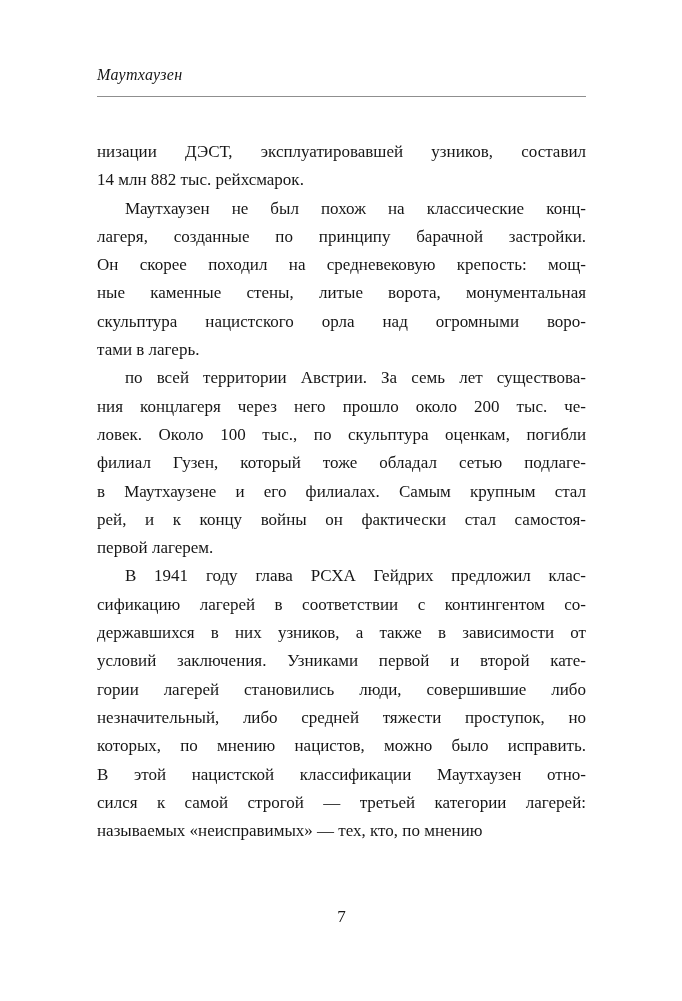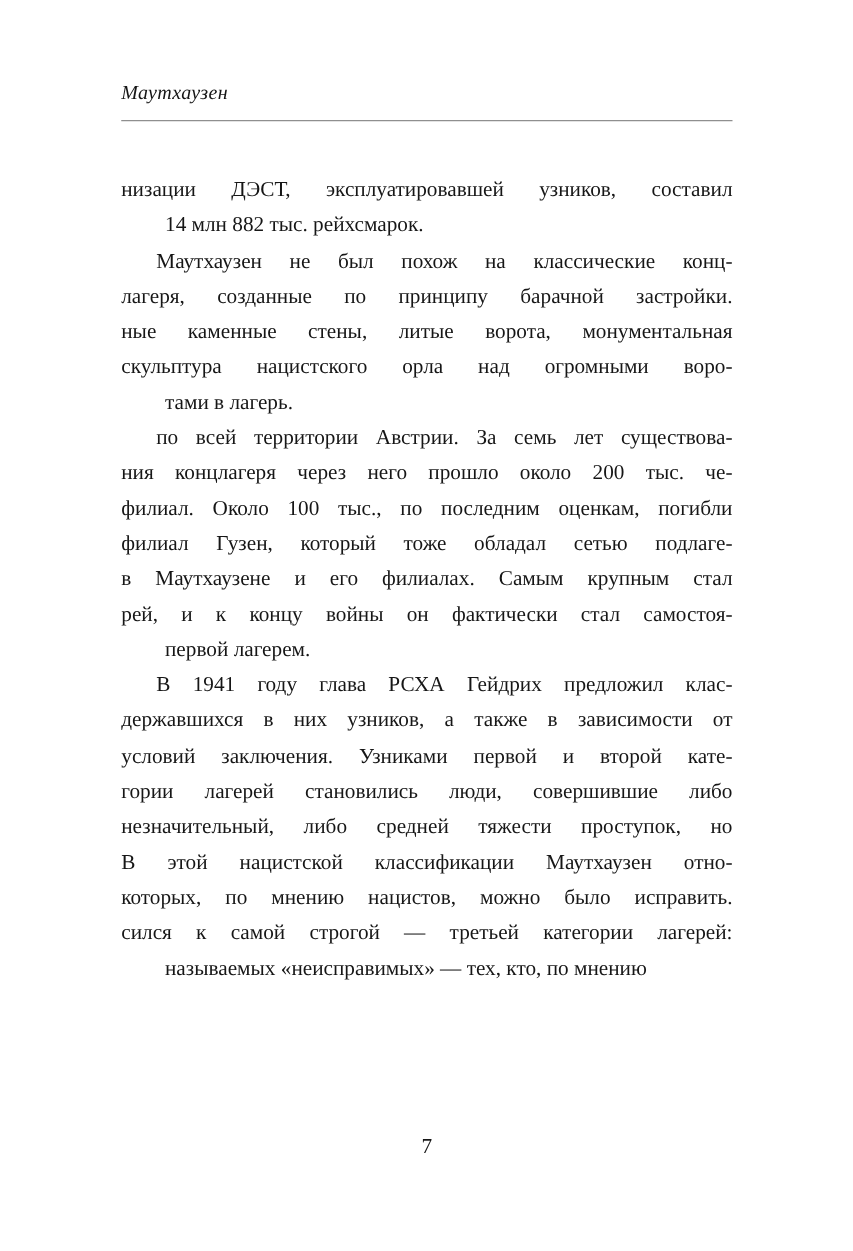--- a/index.html
+++ b/index.html
@@ -40,21 +40,20 @@
     line-height: 28.3px;
     font-weight: 500;
   }
   .para { width: 100%; }
   .line {
     text-align: justify;
     text-align-last: justify;
   }
   .line.last {
     text-align-last: left;
-    margin-left: 35px;
   }
   .para.indented .line:first-child {
     text-indent: 28px;
   }
   .page-number {
     position: absolute;
     top: 907px;
     left: 97px;
     width: 489px;
     text-align: center;
@@ -69,39 +68,41 @@
   <div class="running-header">Маутхаузен</div>
   <div class="header-rule"></div>
   <div class="page-body">
       <div class="para">
         <div class="line">низации ДЭСТ, эксплуатировавшей узников, составил</div>
         <div class="line last">14 млн 882 тыс. рейхсмарок.</div>
       </div>
       <div class="para indented">
         <div class="line">Маутхаузен не был похож на классические конц-</div>
         <div class="line">лагеря, созданные по принципу барачной застройки.</div>
+        <div class="line">Он скорее походил на средневековую крепость: мощ-</div>
         <div class="line">ные каменные стены, литые ворота, монументальная</div>
         <div class="line">скульптура нацистского орла над огромными воро-</div>
         <div class="line last">тами в лагерь.</div>
       </div>
       <div class="para indented">
         <div class="line">по всей территории Австрии. За семь лет существова-</div>
         <div class="line">ния концлагеря через него прошло около 200 тыс. че-</div>
-        <div class="line">филиал. Около 100 тыс., по последним оценкам, погибли</div>
+        <div class="line">ловек. Около 100 тыс., по скульптура оценкам, погибли</div>
         <div class="line">филиал Гузен, который тоже обладал сетью подлаге-</div>
         <div class="line">в Маутхаузене и его филиалах. Самым крупным стал</div>
         <div class="line">рей, и к концу войны он фактически стал самостоя-</div>
         <div class="line last">первой лагерем.</div>
       </div>
       <div class="para indented">
         <div class="line">В 1941 году глава РСХА Гейдрих предложил клас-</div>
+        <div class="line">сификацию лагерей в соответствии с контингентом со-</div>
         <div class="line">державшихся в них узников, а также в зависимости от</div>
         <div class="line">условий заключения. Узниками первой и второй кате-</div>
         <div class="line">гории лагерей становились люди, совершившие либо</div>
         <div class="line">незначительный, либо средней тяжести проступок, но</div>
+        <div class="line">которых, по мнению нацистов, можно было исправить.</div>
         <div class="line">В этой нацистской классификации Маутхаузен отно-</div>
-        <div class="line">которых, по мнению нацистов, можно было исправить.</div>
         <div class="line">сился к самой строгой — третьей категории лагерей:</div>
         <div class="line last">называемых «неисправимых» — тех, кто, по мнению</div>
       </div>
     </div>
   <div class="page-number">7</div>
 </div>
 
 </body></html>

